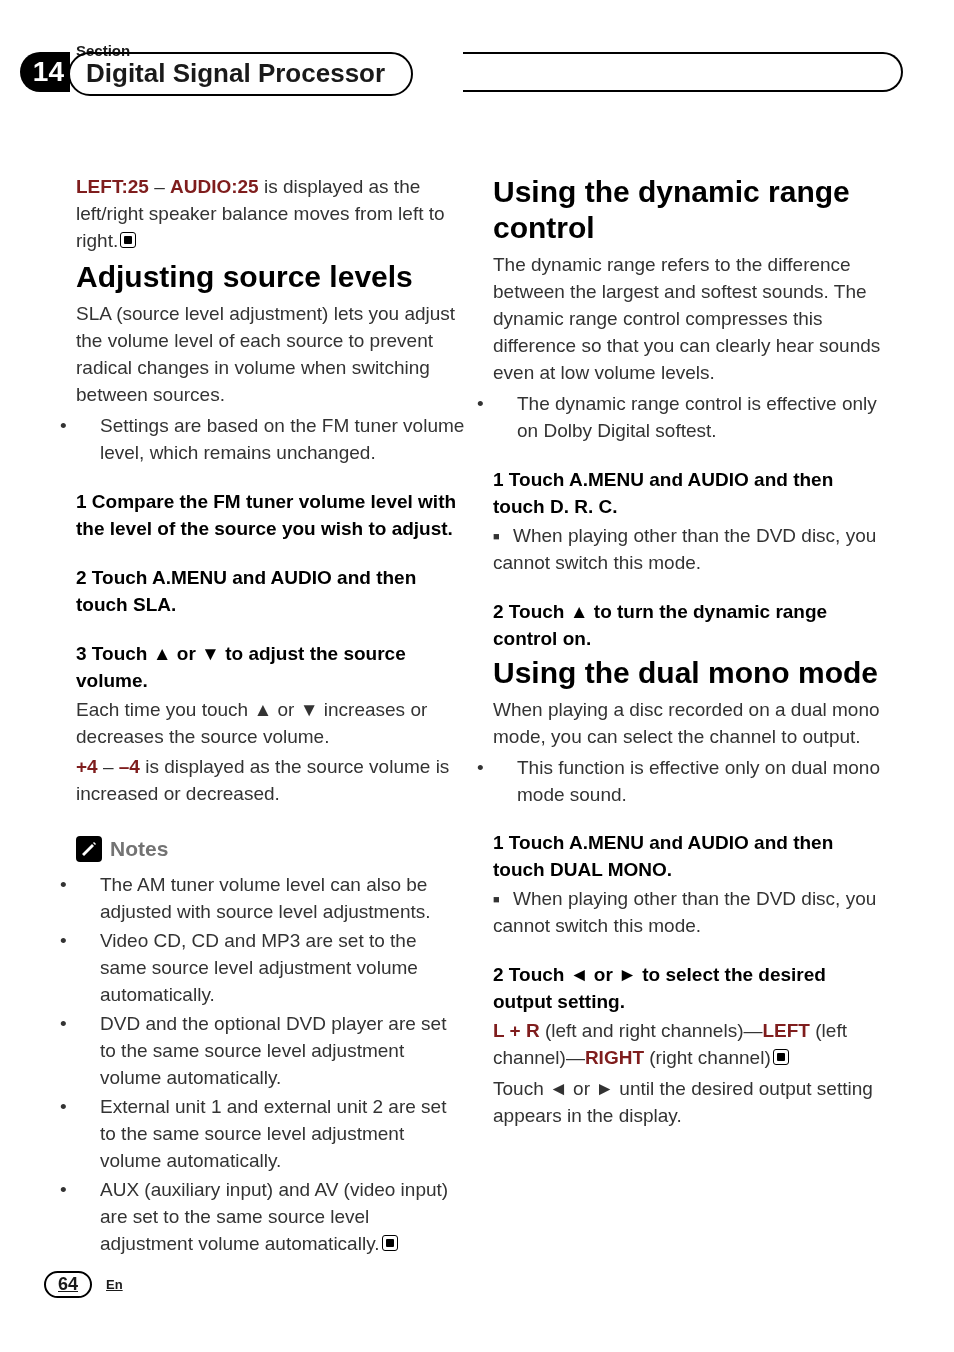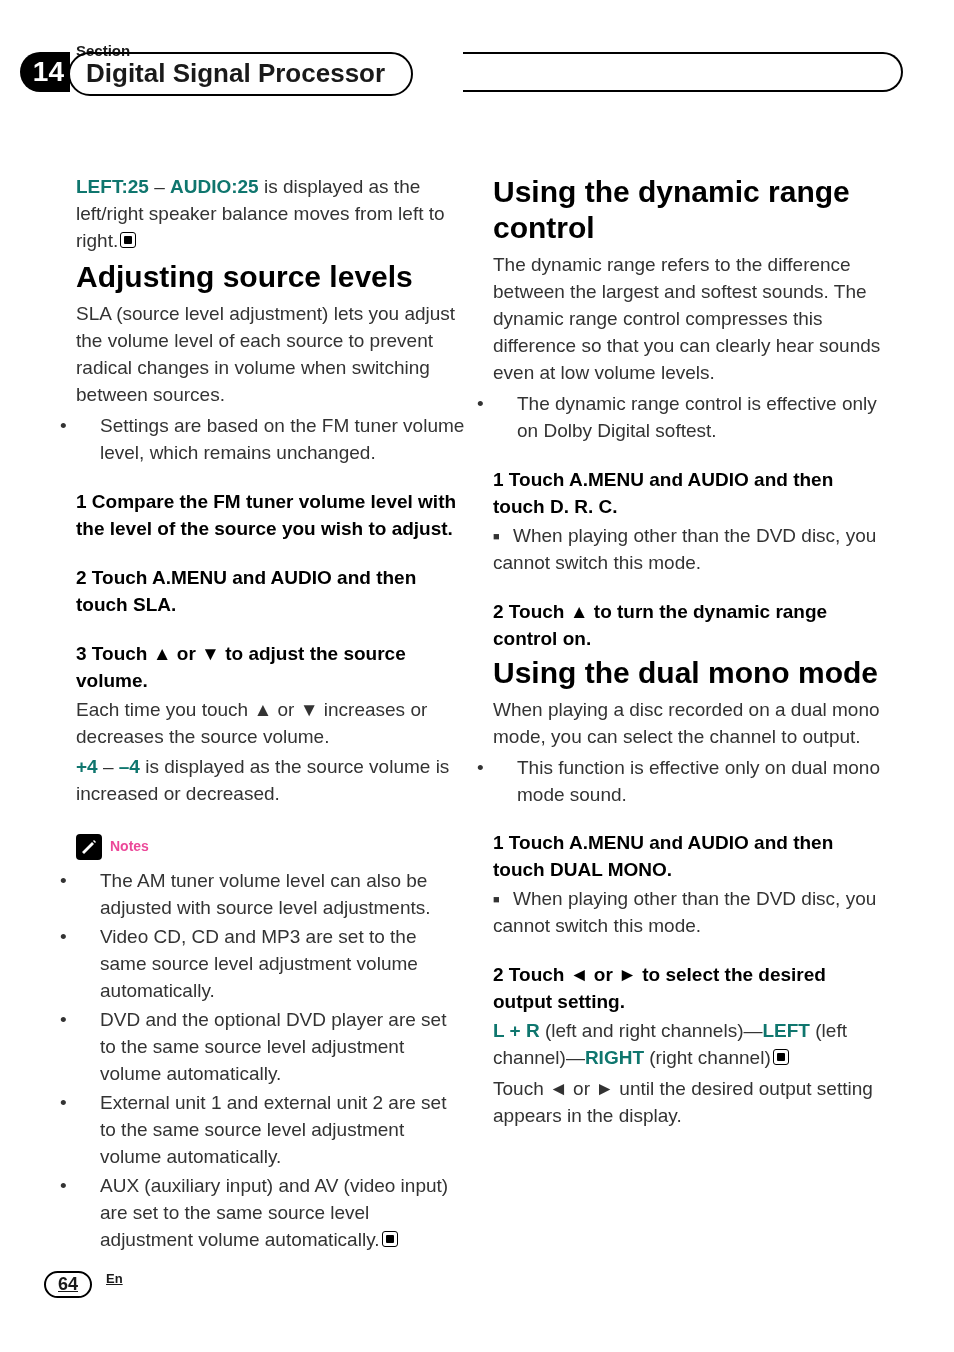--- a/index.html
+++ b/index.html
@@ -76,21 +76,21 @@
   }
   .col {
     width: 390px;
     font-size: 19px;
     line-height: 1.42;
     color: #333;
     font-weight: 300;
   }
   .col strong, .col b {
     font-weight: 800;
-    color: #0f766e;
+    color: #7f1d1d;
   }
   h2.section-title {
     font-size: 30px;
     font-weight: 800;
     margin: 0 0 6px 0;
     color: #000;
     line-height: 1.2;
   }
   p { margin: 0 0 4px 0; }
   .step-group { margin-top: 22px; }
@@ -142,22 +142,22 @@
     height: 26px;
     background: #000;
     border-radius: 4px;
     display: flex;
     align-items: center;
     justify-content: center;
   }
   .notes-icon svg { display: block; }
   .notes-title {
     font-weight: 800;
-    color: #ec4899;
-    font-size: 14px;
+    color: #737373;
+    font-size: 21px;
   }
   .notes-list > li::before {
     content: "•";
     display: inline-block;
     width: 20px;
   }
   .notes-list > li {
     padding-left: 24px;
     text-indent: -20px;
     margin-bottom: 2px;
@@ -178,20 +178,21 @@
     top: 3px; left: 3px; right: 3px; bottom: 3px;
     background: #000;
     border-radius: 1px;
   }
   .arrow { font-family: Arial, sans-serif; }
   .page-footer {
     position: absolute;
     left: 44px;
     bottom: 54px;
     display: flex;
+    align-items: center;
     gap: 14px;
     text-decoration: underline;
   }
   .page-number {
     border: 2px solid #000;
     border-radius: 14px;
     padding: 1px 12px;
     font-size: 18px;
     font-weight: 800;
   }

